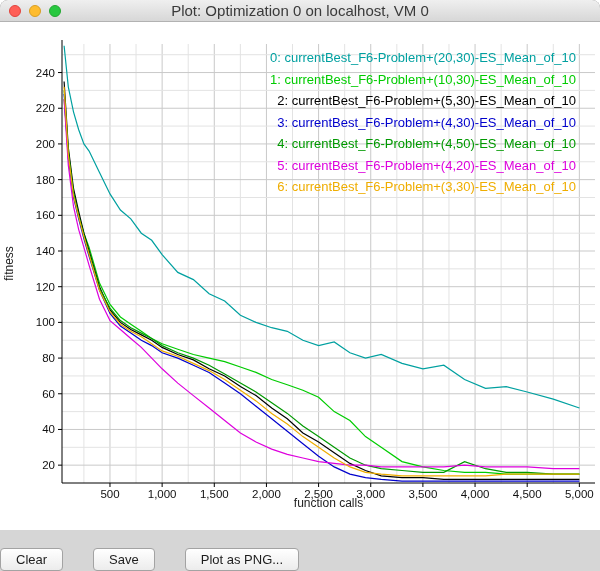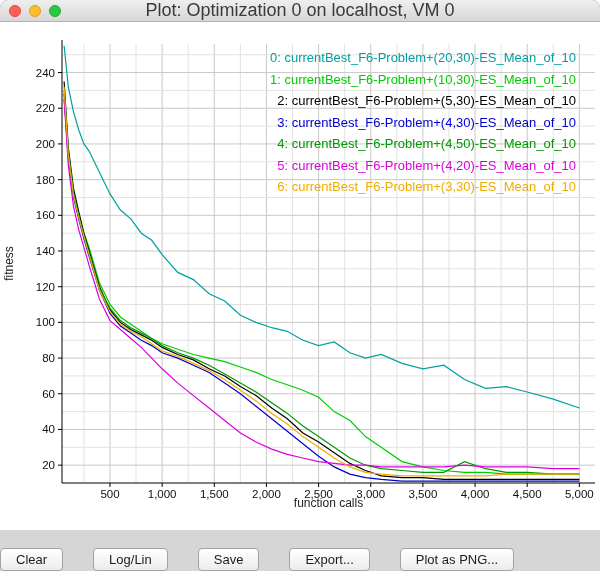--- a/index.html
+++ b/index.html
@@ -11,21 +11,21 @@
   .titlebar{
     height:21px;border-bottom:1px solid #b2b2b2;
     background:linear-gradient(#efefef,#d7d7d7);
     display:flex;align-items:center;justify-content:center;position:relative;
   }
   .traffic{position:absolute;left:9px;top:5px;display:flex;gap:8px;}
   .tl{width:12px;height:12px;border-radius:50%;display:block;box-sizing:border-box;}
   .tl-close{background:#ff5f57;border:1px solid #e0443e;}
   .tl-min{background:#febc2e;border:1px solid #d89e24;}
   .tl-zoom{background:#28c840;border:1px solid #24a732;}
-  .title{font-size:18px;color:#3a3a3a;}
+  .title{font-size:15px;color:#3a3a3a;}
   .plot-area{width:600px;height:508px;background:#ffffff;}
   .plot-area svg{display:block;font-family:"Liberation Sans",sans-serif;}
   .button-bar{
     height:58px;display:flex;align-items:center;
     gap:30px;background:#d6d6d6;
   }
   .button-bar button{
     font-family:"Liberation Sans",sans-serif;font-size:13px;color:#1d1d1d;
     background:linear-gradient(#ffffff,#ececec);
     border:1px solid #a3a3a3;border-radius:4px;
@@ -152,18 +152,16 @@
         <text x="576" y="126" text-anchor="end" font-size="13" fill="#009900">4: currentBest_F6-Problem+(4,50)-ES_Mean_of_10</text>
         <text x="576" y="147.5" text-anchor="end" font-size="13" fill="#DD00DD">5: currentBest_F6-Problem+(4,20)-ES_Mean_of_10</text>
         <text x="576" y="169" text-anchor="end" font-size="13" fill="#EFAD00">6: currentBest_F6-Problem+(3,30)-ES_Mean_of_10</text>
         <text x="13" y="241.5" text-anchor="middle" font-size="12" fill="#222" transform="rotate(-90 13 241.5)">fitness</text>
         <text x="328.5" y="485" text-anchor="middle" font-size="12" fill="#222">function calls</text>
       </svg>
   </div>
 
   <div class="button-bar">
     <button>Clear</button>
-    <button>Log/Lin</button>
     <button>Save</button>
-    <button>Export...</button>
     <button>Plot as PNG...</button>
   </div>
 </div>
 
 </body></html>

